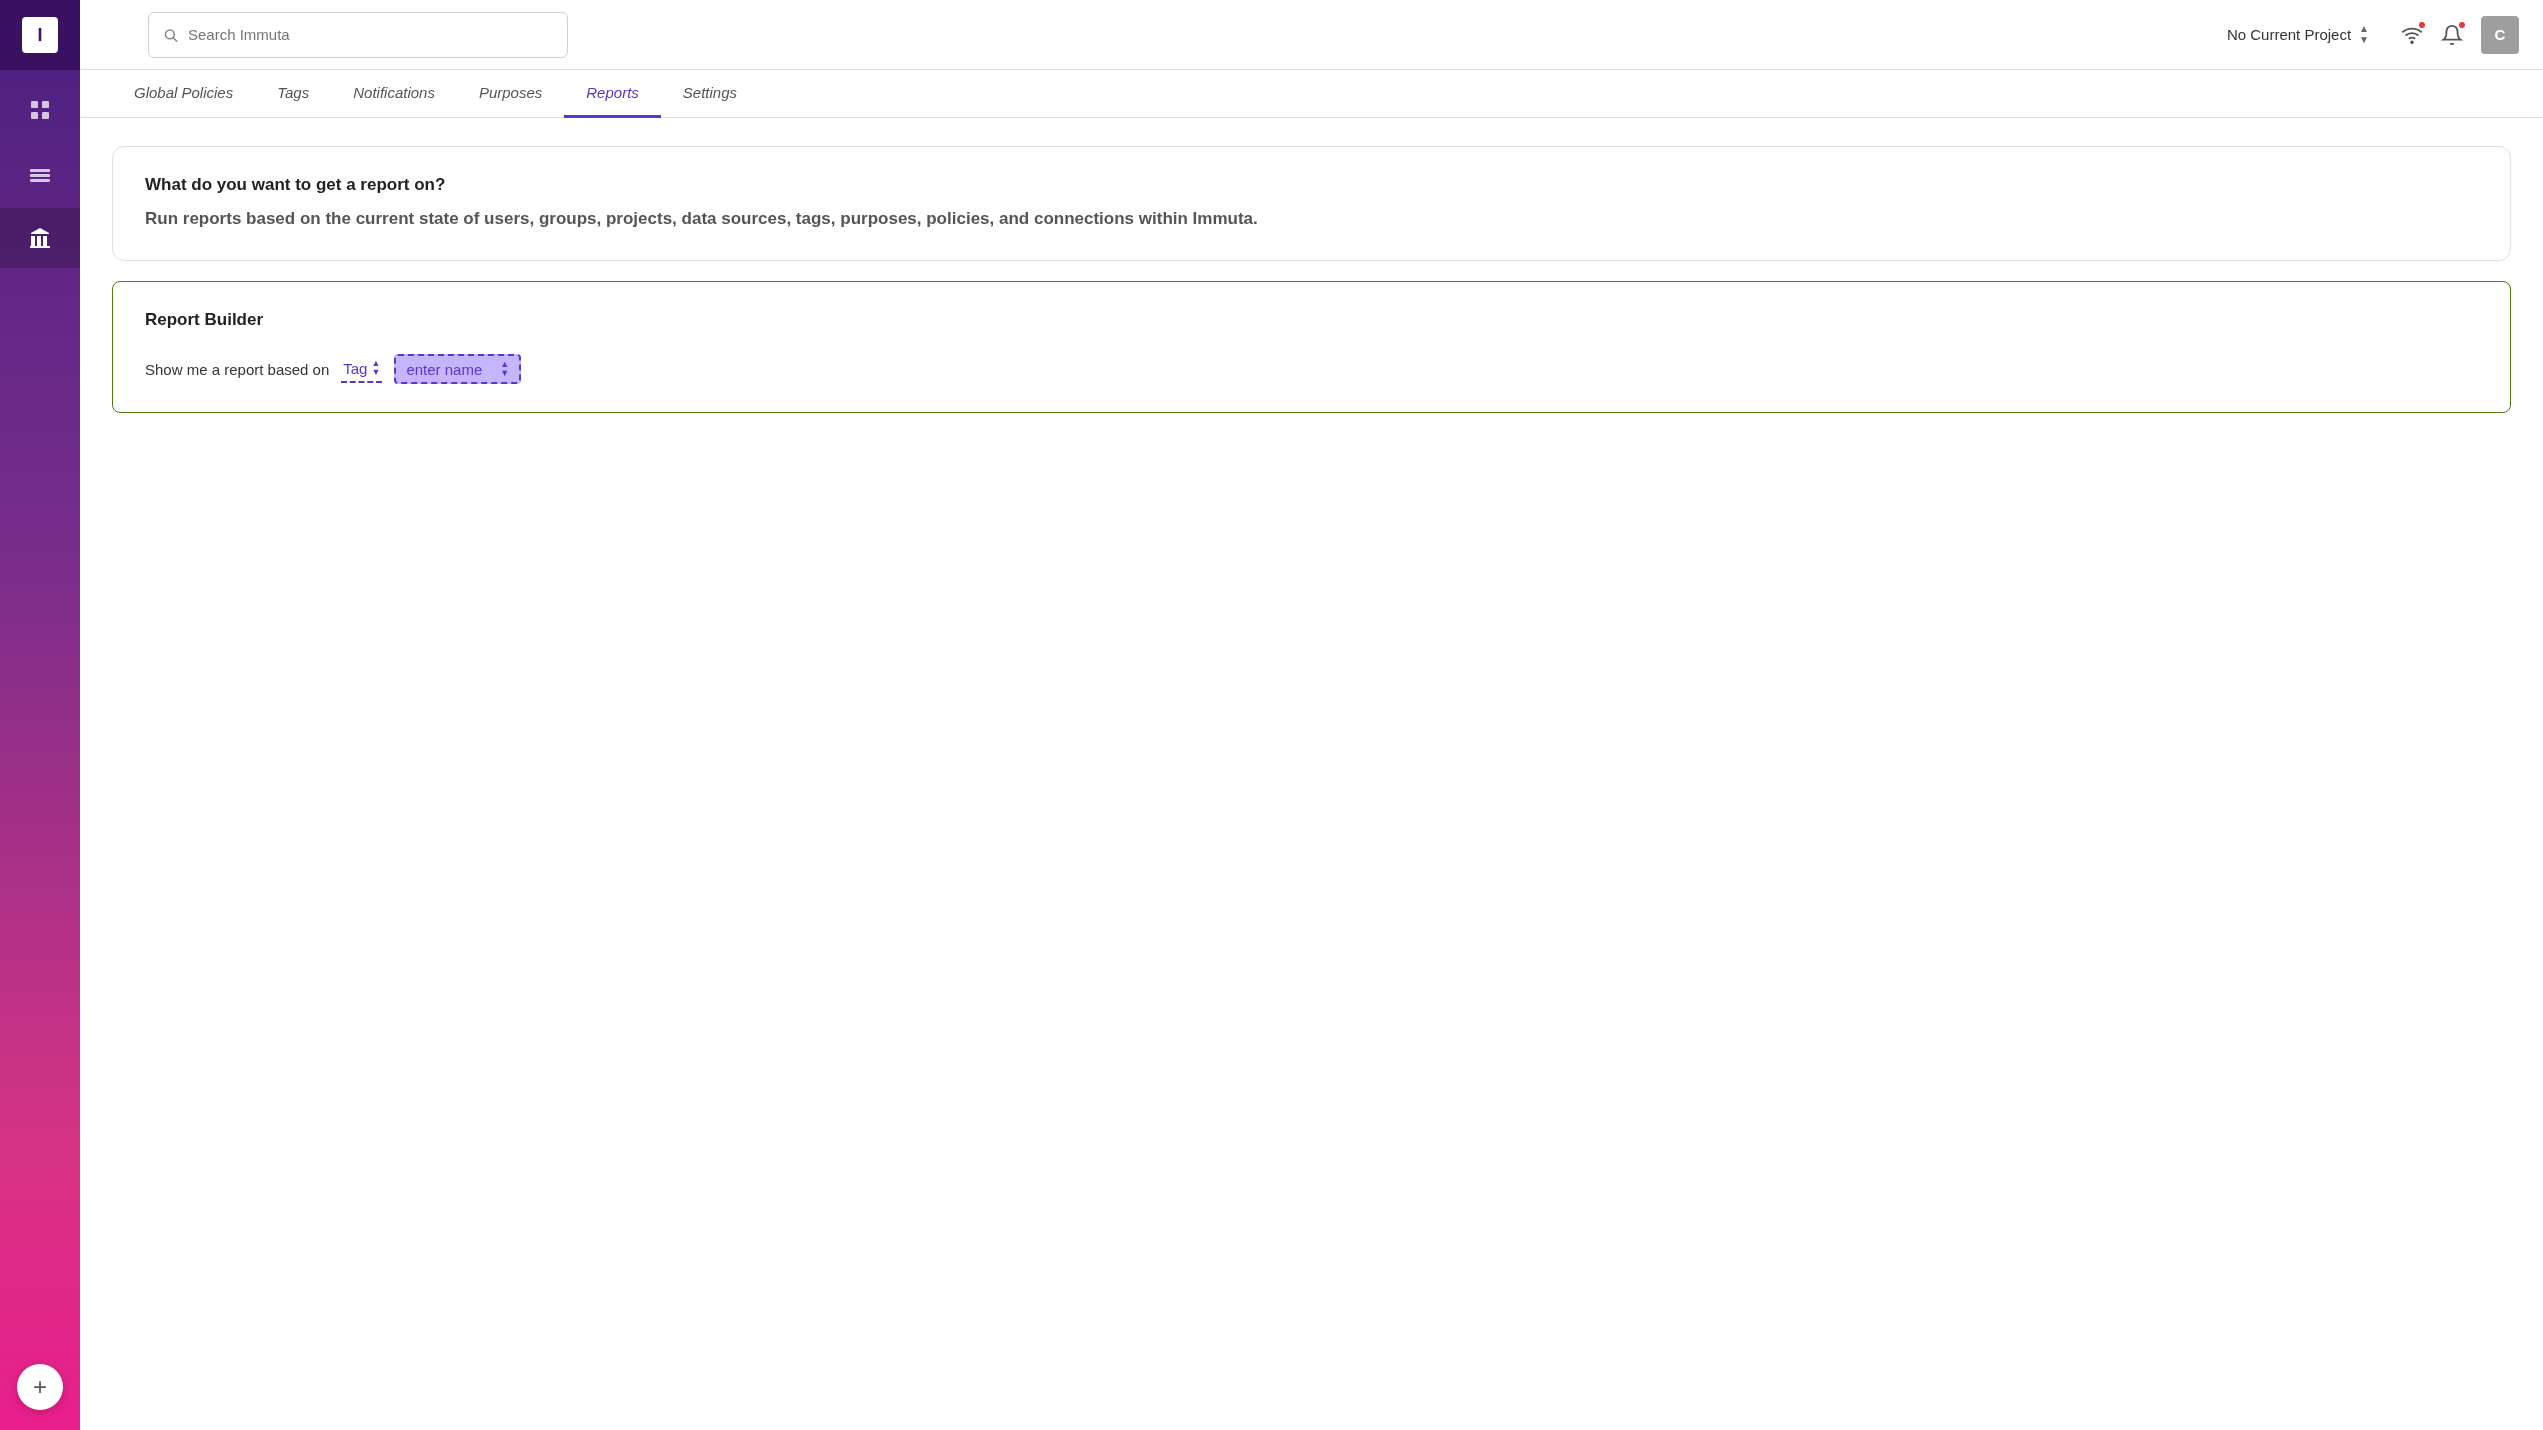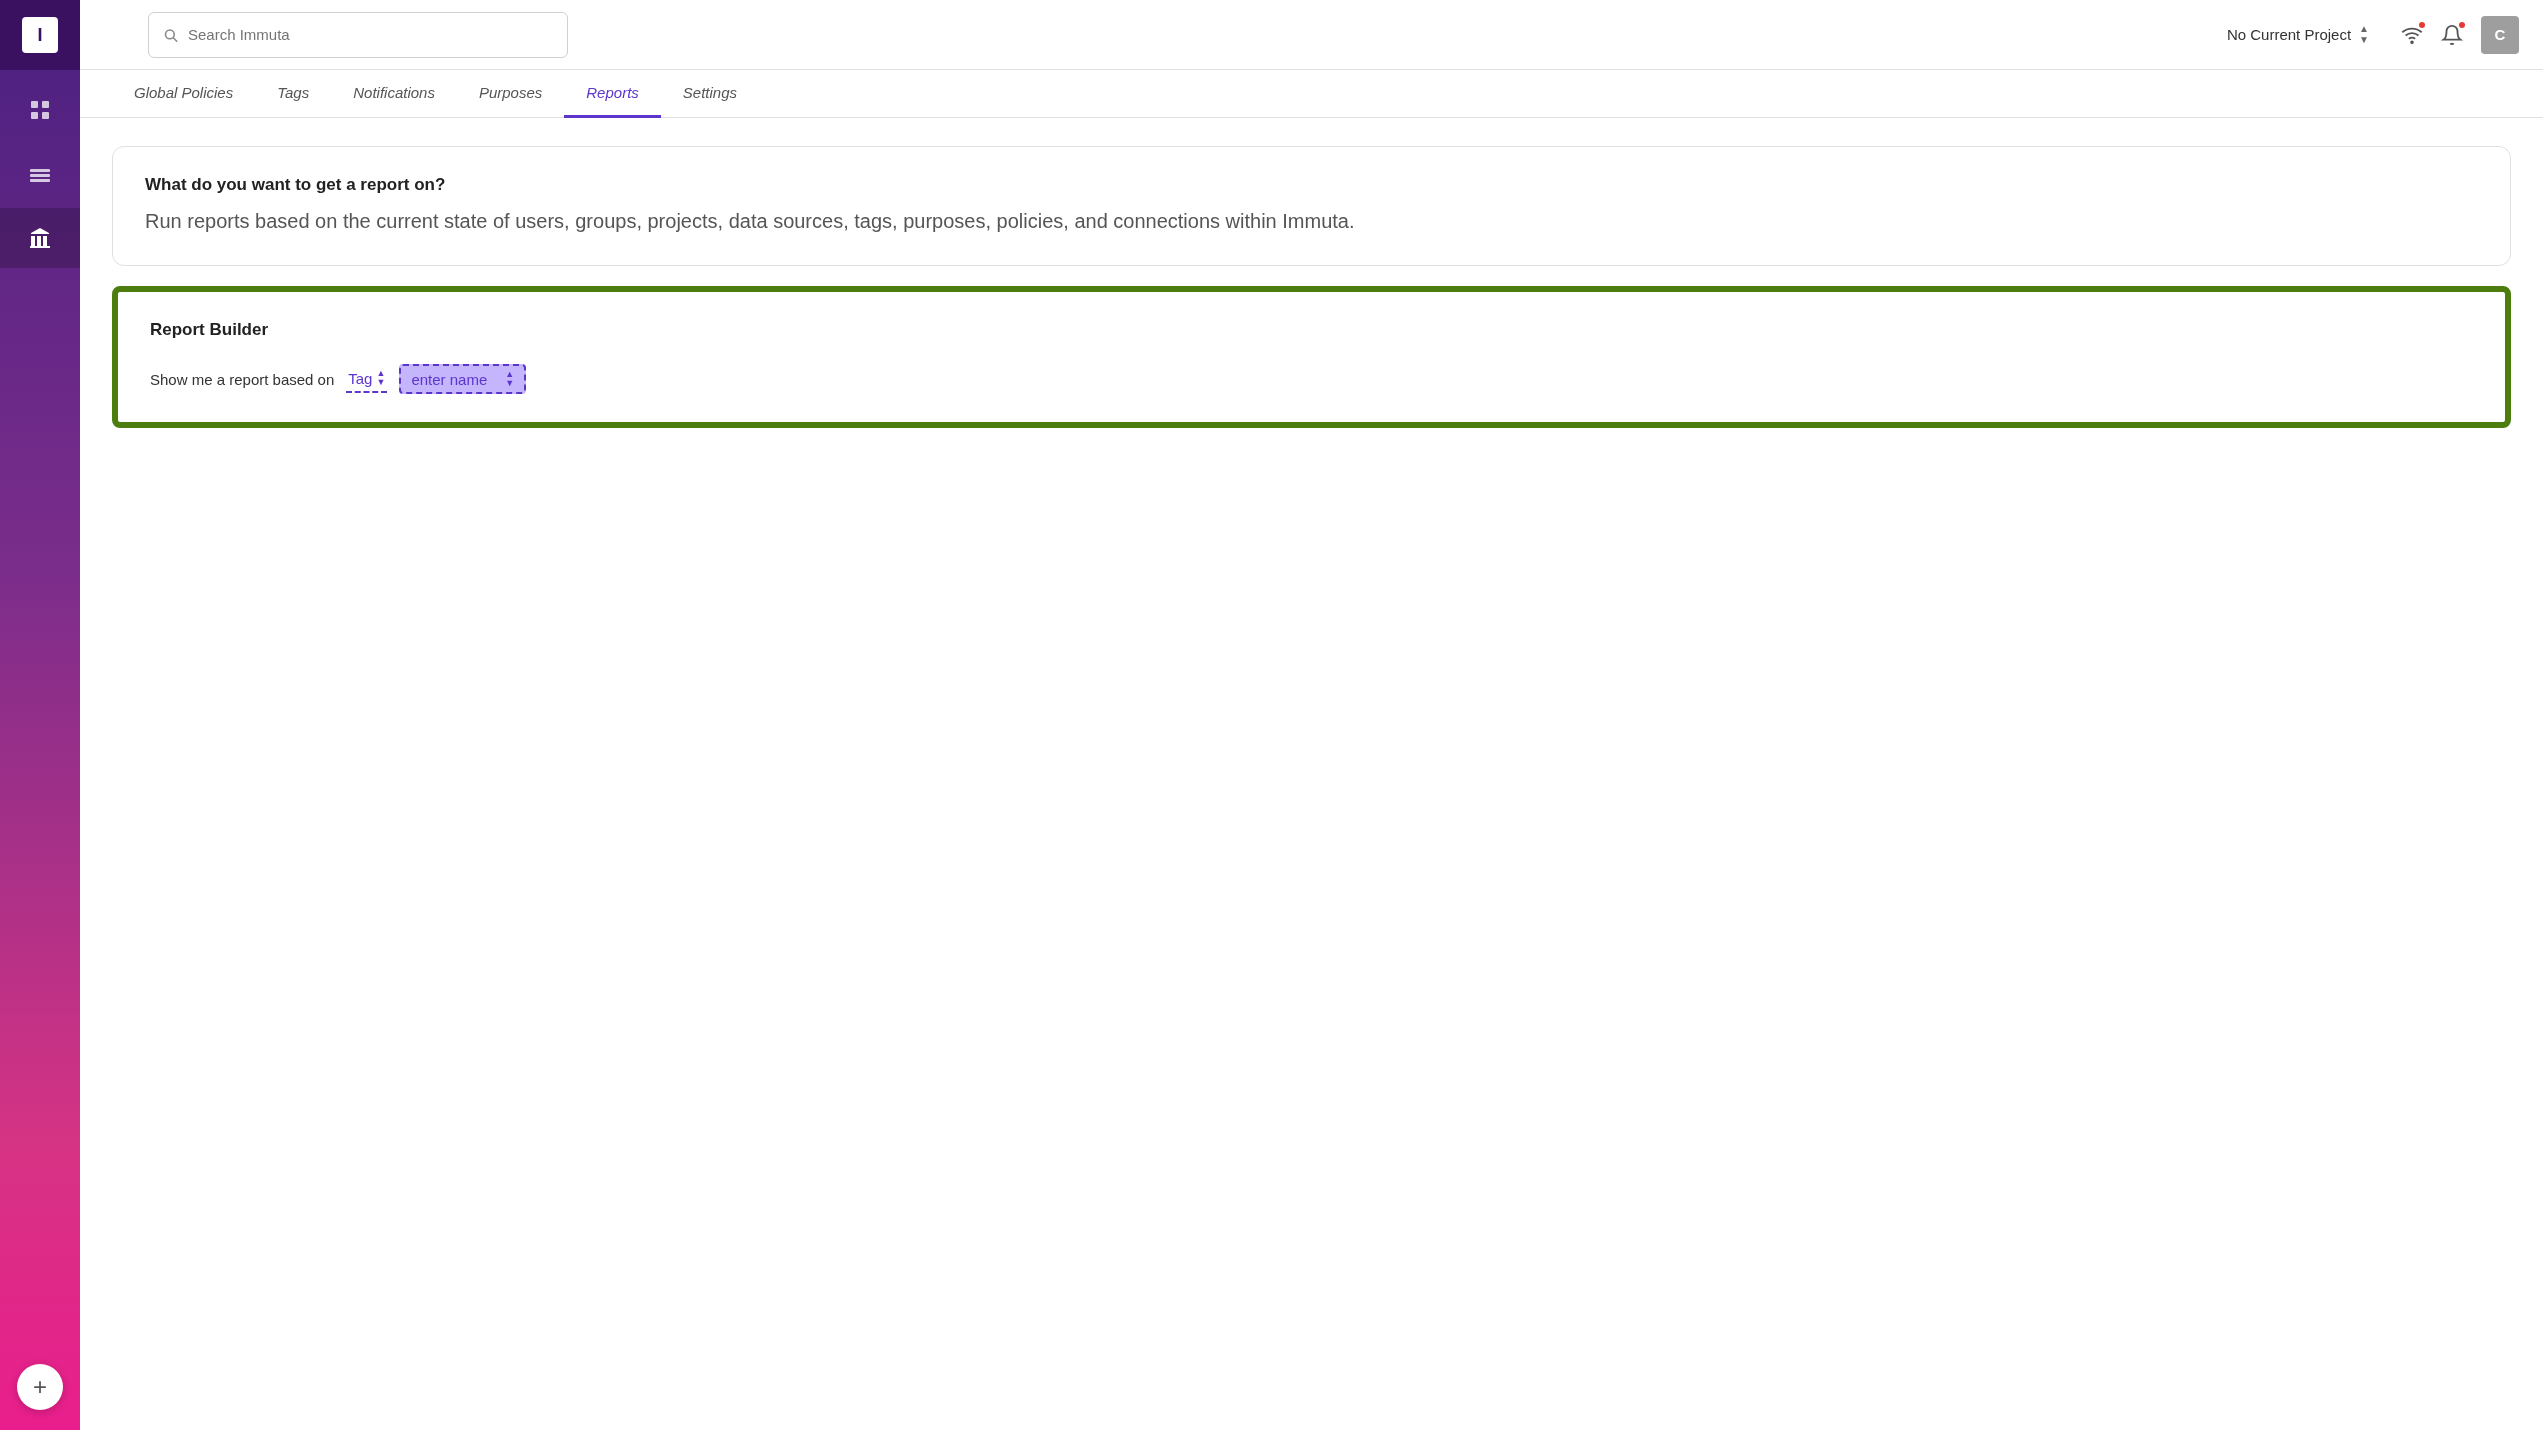--- a/index.html
+++ b/index.html
@@ -223,27 +223,28 @@
       margin-bottom: 20px;
       background: white;
     }
     .info-card-title {
       font-size: 17px;
       font-weight: 600;
       color: #222;
       margin-bottom: 10px;
     }
     .info-card-desc {
-      font-size: 20px;
+      font-size: 17px;
       color: #555;
       line-height: 1.6;
+      font-weight: bold;
     }
 
     .report-builder-card {
-      border: 6px solid #4d7c0f;
+      border: 1px solid #4d7c0f;
       border-radius: 8px;
       padding: 28px 32px;
       background: white;
       position: relative;
     }
     .report-builder-title {
       font-size: 17px;
       font-weight: 600;
       color: #222;
       margin-bottom: 24px;

